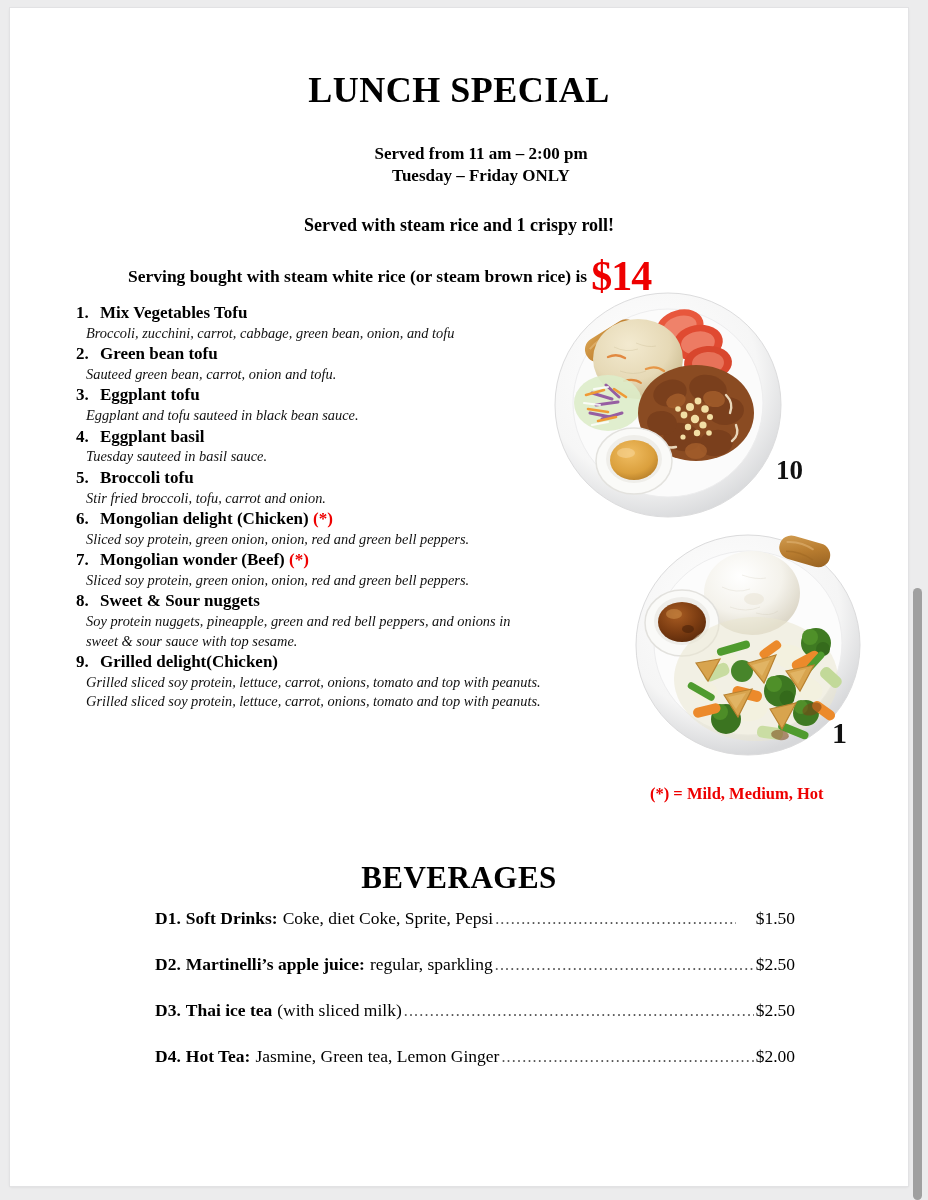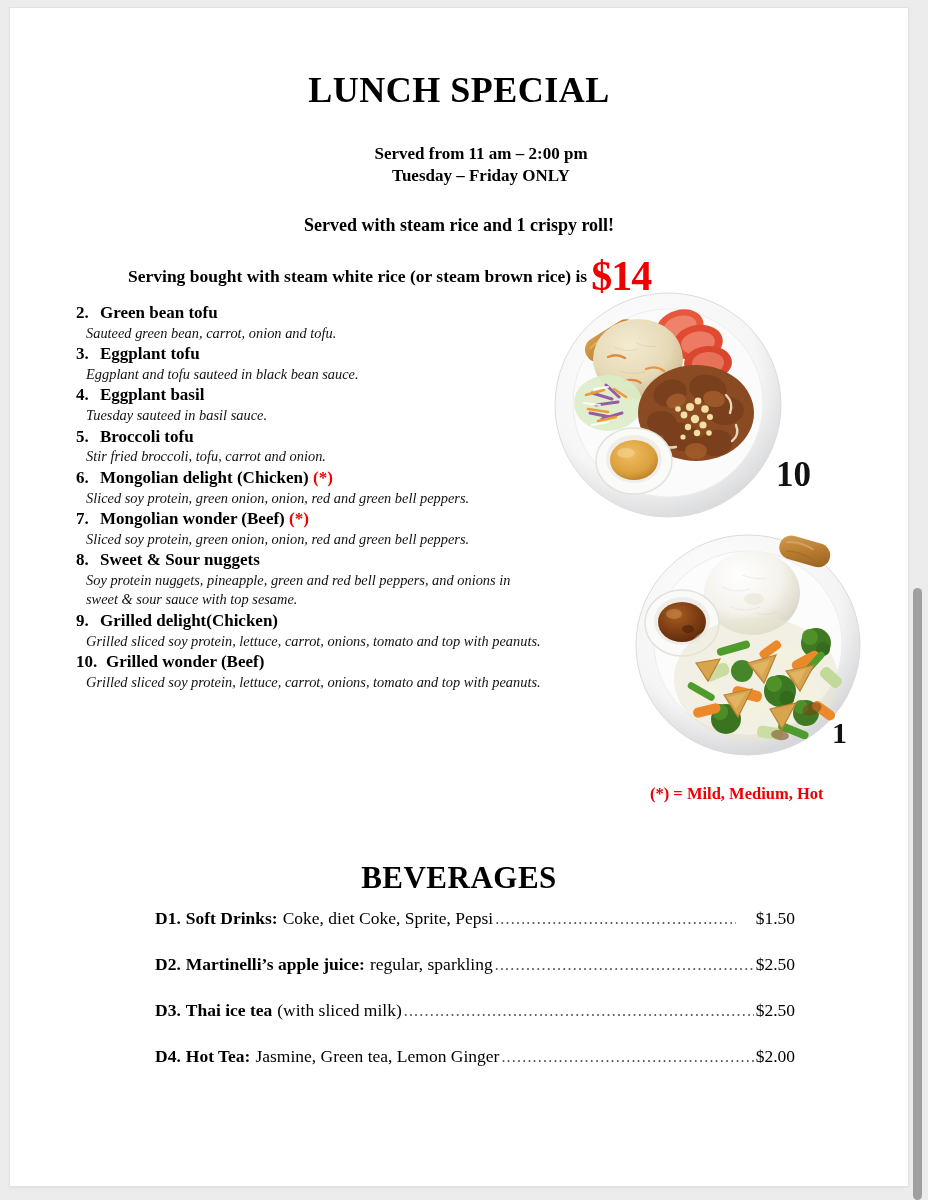--- a/index.html
+++ b/index.html
@@ -143,21 +143,21 @@
   #plate-top { left: 540px; top: 277px; width: 244px; height: 238px; }
   #plate-bottom { left: 620px; top: 505px; width: 238px; height: 248px; }
 
   .plate-badge {
     position: absolute;
     font-family: "Liberation Serif", serif;
     font-weight: bold;
     color: #111;
     line-height: 1;
   }
-  #badge-10 { left: 766px; top: 449px; font-size: 35px; }
+  #badge-10 { left: 766px; top: 449px; font-size: 27px; }
   #badge-1  { left: 822px; top: 710px; font-size: 30px; }
 
   
   #beverages-title {
     position: absolute;
     left: 0;
     top: 852px;
     width: 898px;
     text-align: center;
     font-weight: bold;
@@ -208,20 +208,24 @@
   </div>
 
   <div class="hdr-served">Served with steam rice and 1 crispy roll!</div>
 
   <div class="hdr-price-line">
     <span>Serving bought with steam white rice (or steam brown rice) is</span><span class="price-amount">$14</span>
   </div>
 
   <div id="items-list">
       <div class="item-row">
+        <div class="item-name"><span class="item-num">1.</span><span>Mix Vegetables Tofu</span></div>
+        <div class="item-desc">Broccoli, zucchini, carrot, cabbage, green bean, onion, and tofu</div>
+      </div>
+      <div class="item-row">
         <div class="item-name"><span class="item-num">2.</span><span>Green bean tofu</span></div>
         <div class="item-desc">Sauteed green bean, carrot, onion and tofu.</div>
       </div>
       <div class="item-row">
         <div class="item-name"><span class="item-num">3.</span><span>Eggplant tofu</span></div>
         <div class="item-desc">Eggplant and tofu sauteed in black bean sauce.</div>
       </div>
       <div class="item-row">
         <div class="item-name"><span class="item-num">4.</span><span>Eggplant basil</span></div>
         <div class="item-desc">Tuesday sauteed in basil sauce.</div>
@@ -241,21 +245,20 @@
       <div class="item-row">
         <div class="item-name"><span class="item-num">8.</span><span>Sweet &amp; Sour nuggets</span></div>
         <div class="item-desc">Soy protein nuggets, pineapple, green and red bell peppers, and onions in</div>
         <div class="item-desc">sweet &amp; sour sauce with top sesame.</div>
       </div>
       <div class="item-row">
         <div class="item-name"><span class="item-num">9.</span><span>Grilled delight(Chicken)</span></div>
         <div class="item-desc">Grilled sliced soy protein, lettuce, carrot, onions, tomato and top with peanuts.</div>
       </div>
       <div class="item-row">
-        <div class="item-name"><span class="item-num wide">10.</span><span>Grilled wonder (Beef)</span></div>
         <div class="item-desc">Grilled sliced soy protein, lettuce, carrot, onions, tomato and top with peanuts.</div>
       </div>
     </div>
 
   <div id="spice-legend">(*) = Mild, Medium, Hot</div>
 
   <div class="plate-wrap" id="plate-top">
     <svg viewBox="0 0 244 238" width="244" height="238" aria-hidden="true">
       <defs>
         <radialGradient id="pg1" cx="42%" cy="36%" r="66%">

